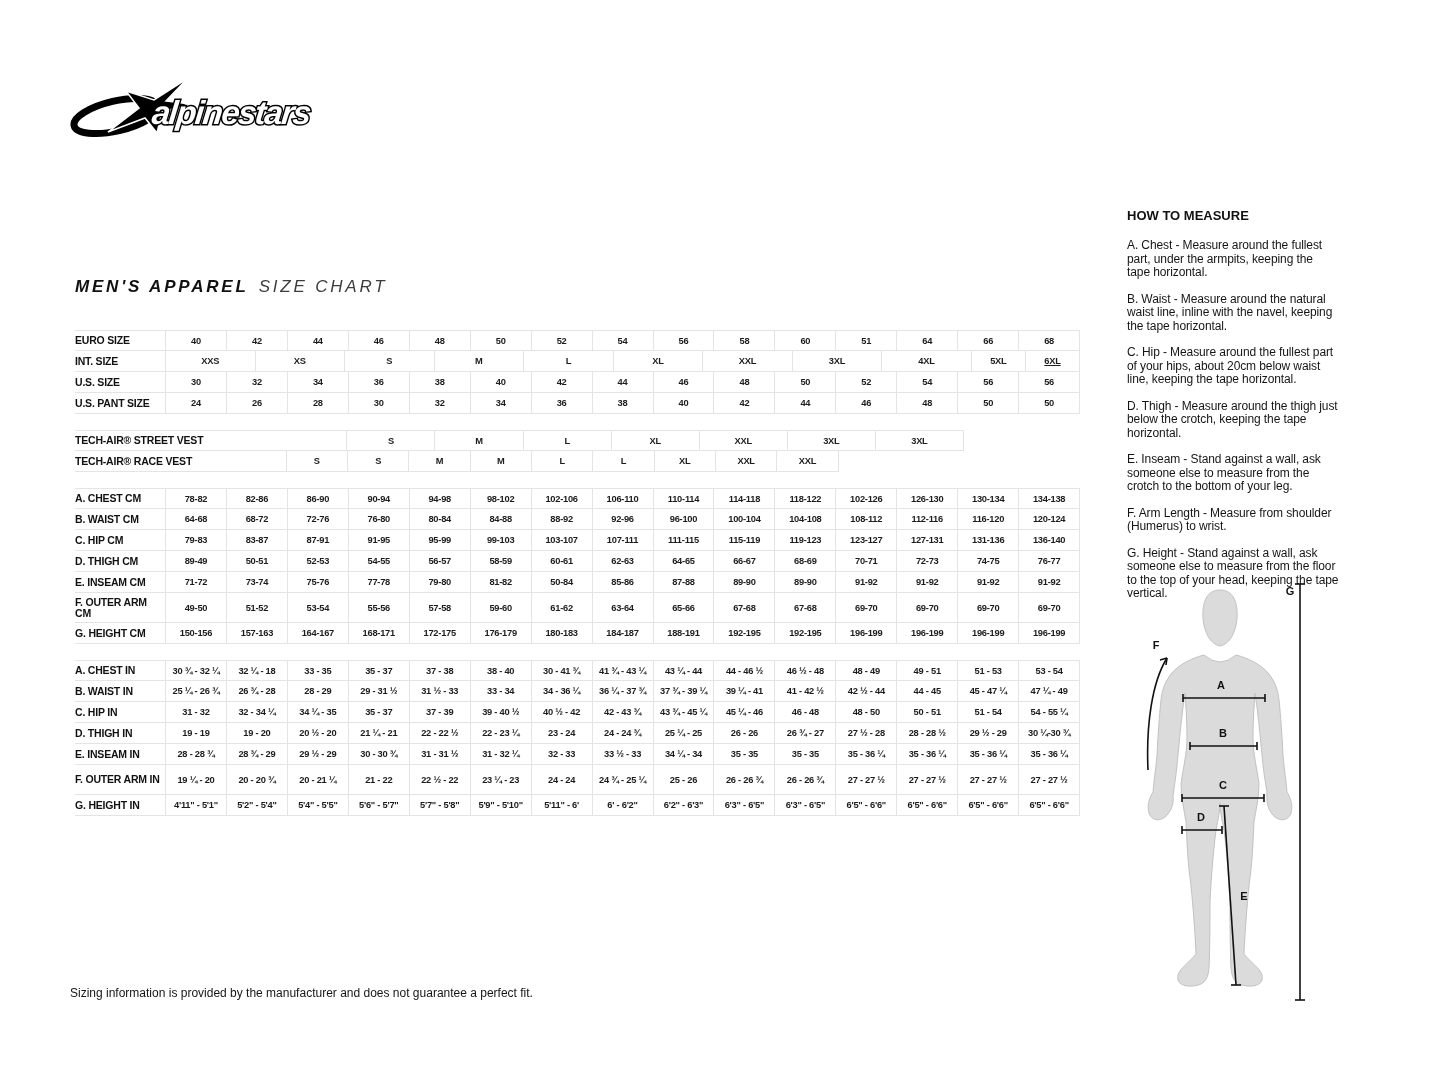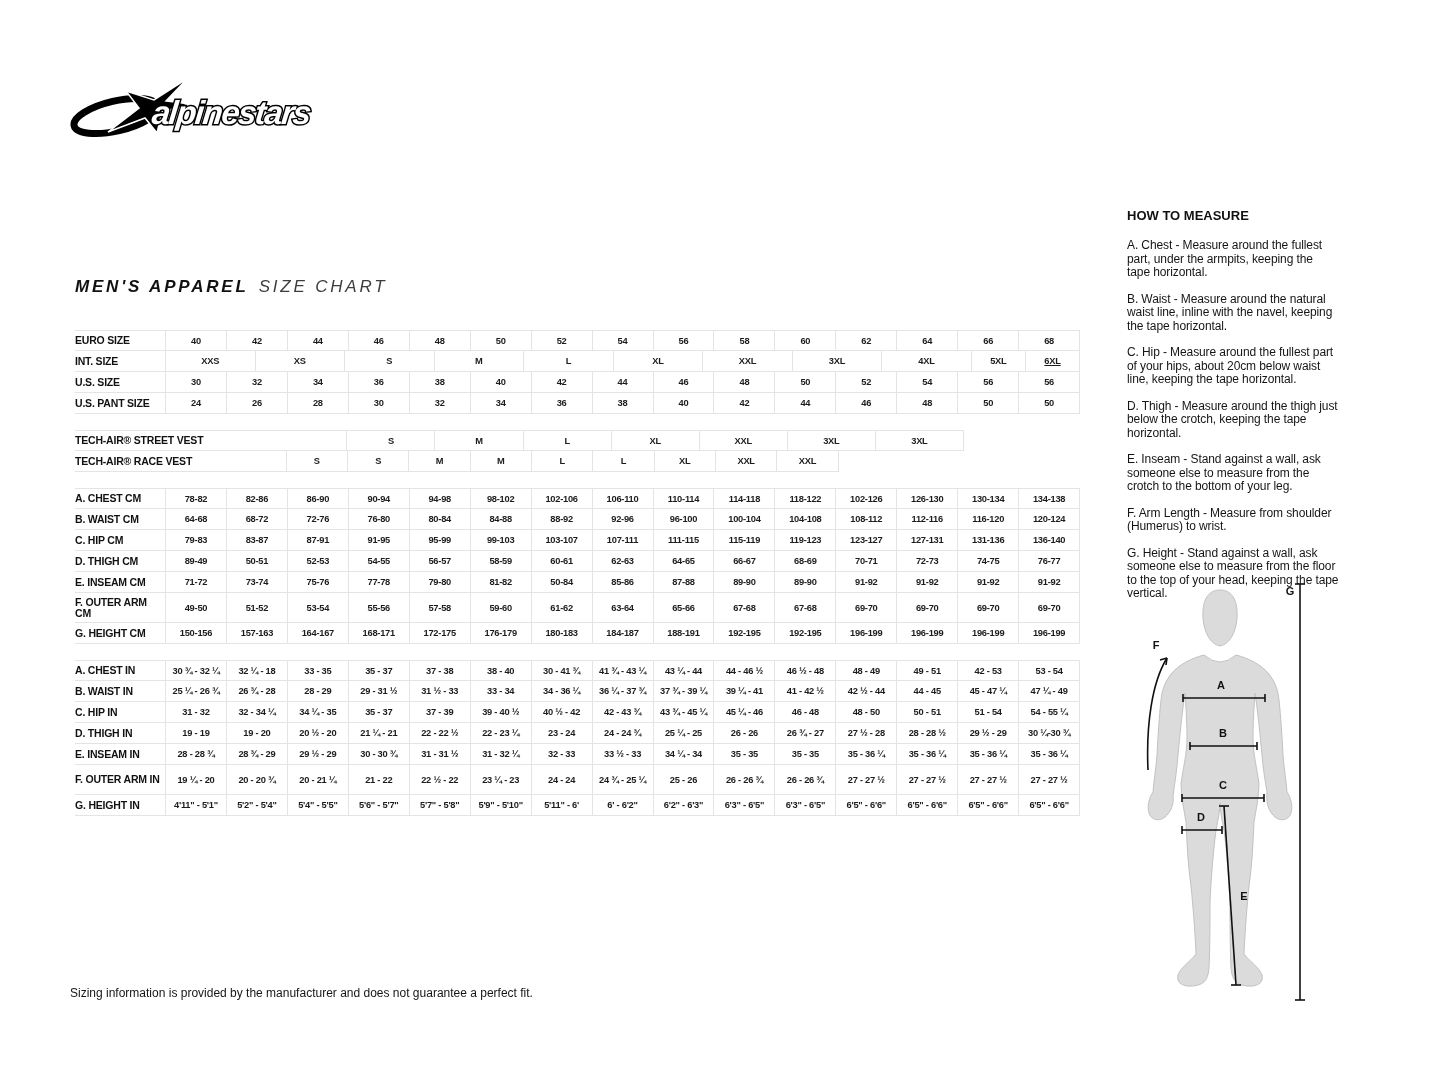--- a/index.html
+++ b/index.html
@@ -71,21 +71,21 @@
           <div class="t-cell" style="flex: 1 1 0%;">42</div>
           <div class="t-cell" style="flex: 1 1 0%;">44</div>
           <div class="t-cell" style="flex: 1 1 0%;">46</div>
           <div class="t-cell" style="flex: 1 1 0%;">48</div>
           <div class="t-cell" style="flex: 1 1 0%;">50</div>
           <div class="t-cell" style="flex: 1 1 0%;">52</div>
           <div class="t-cell" style="flex: 1 1 0%;">54</div>
           <div class="t-cell" style="flex: 1 1 0%;">56</div>
           <div class="t-cell" style="flex: 1 1 0%;">58</div>
           <div class="t-cell" style="flex: 1 1 0%;">60</div>
-          <div class="t-cell" style="flex: 1 1 0%;">62</div>
+          <div class="t-cell" style="flex: 1 1 0%;">51</div>
           <div class="t-cell" style="flex: 1 1 0%;">64</div>
           <div class="t-cell" style="flex: 1 1 0%;">66</div>
           <div class="t-cell" style="flex: 1 1 0%;">68</div>
         </div>
       </div>
       <div class="t-row">
         <div class="t-label">INT. SIZE</div>
         <div class="t-cells">
           <div class="t-cell" style="flex: 1.5 1 0%;">XXS</div>
           <div class="t-cell" style="flex: 1.5 1 0%;">XS</div>
@@ -322,21 +322,21 @@
           <div class="t-cell" style="flex: 1 1 0%;">35 - 37</div>
           <div class="t-cell" style="flex: 1 1 0%;">37 - 38</div>
           <div class="t-cell" style="flex: 1 1 0%;">38 - 40</div>
           <div class="t-cell" style="flex: 1 1 0%;">30 - 41 ¾</div>
           <div class="t-cell" style="flex: 1 1 0%;">41 ¾ - 43 ¼</div>
           <div class="t-cell" style="flex: 1 1 0%;">43 ¼ - 44</div>
           <div class="t-cell" style="flex: 1 1 0%;">44 - 46 ½</div>
           <div class="t-cell" style="flex: 1 1 0%;">46 ½ - 48</div>
           <div class="t-cell" style="flex: 1 1 0%;">48 - 49</div>
           <div class="t-cell" style="flex: 1 1 0%;">49 - 51</div>
-          <div class="t-cell" style="flex: 1 1 0%;">42 - 53</div>
+          <div class="t-cell" style="flex: 1 1 0%;">51 - 53</div>
           <div class="t-cell" style="flex: 1 1 0%;">53 - 54</div>
         </div>
       </div>
       <div class="t-row">
         <div class="t-label">B. WAIST IN</div>
         <div class="t-cells">
           <div class="t-cell" style="flex: 1 1 0%;">25 ¼ - 26 ¾</div>
           <div class="t-cell" style="flex: 1 1 0%;">26 ¾ - 28</div>
           <div class="t-cell" style="flex: 1 1 0%;">28 - 29</div>
           <div class="t-cell" style="flex: 1 1 0%;">29 - 31 ½</div>

